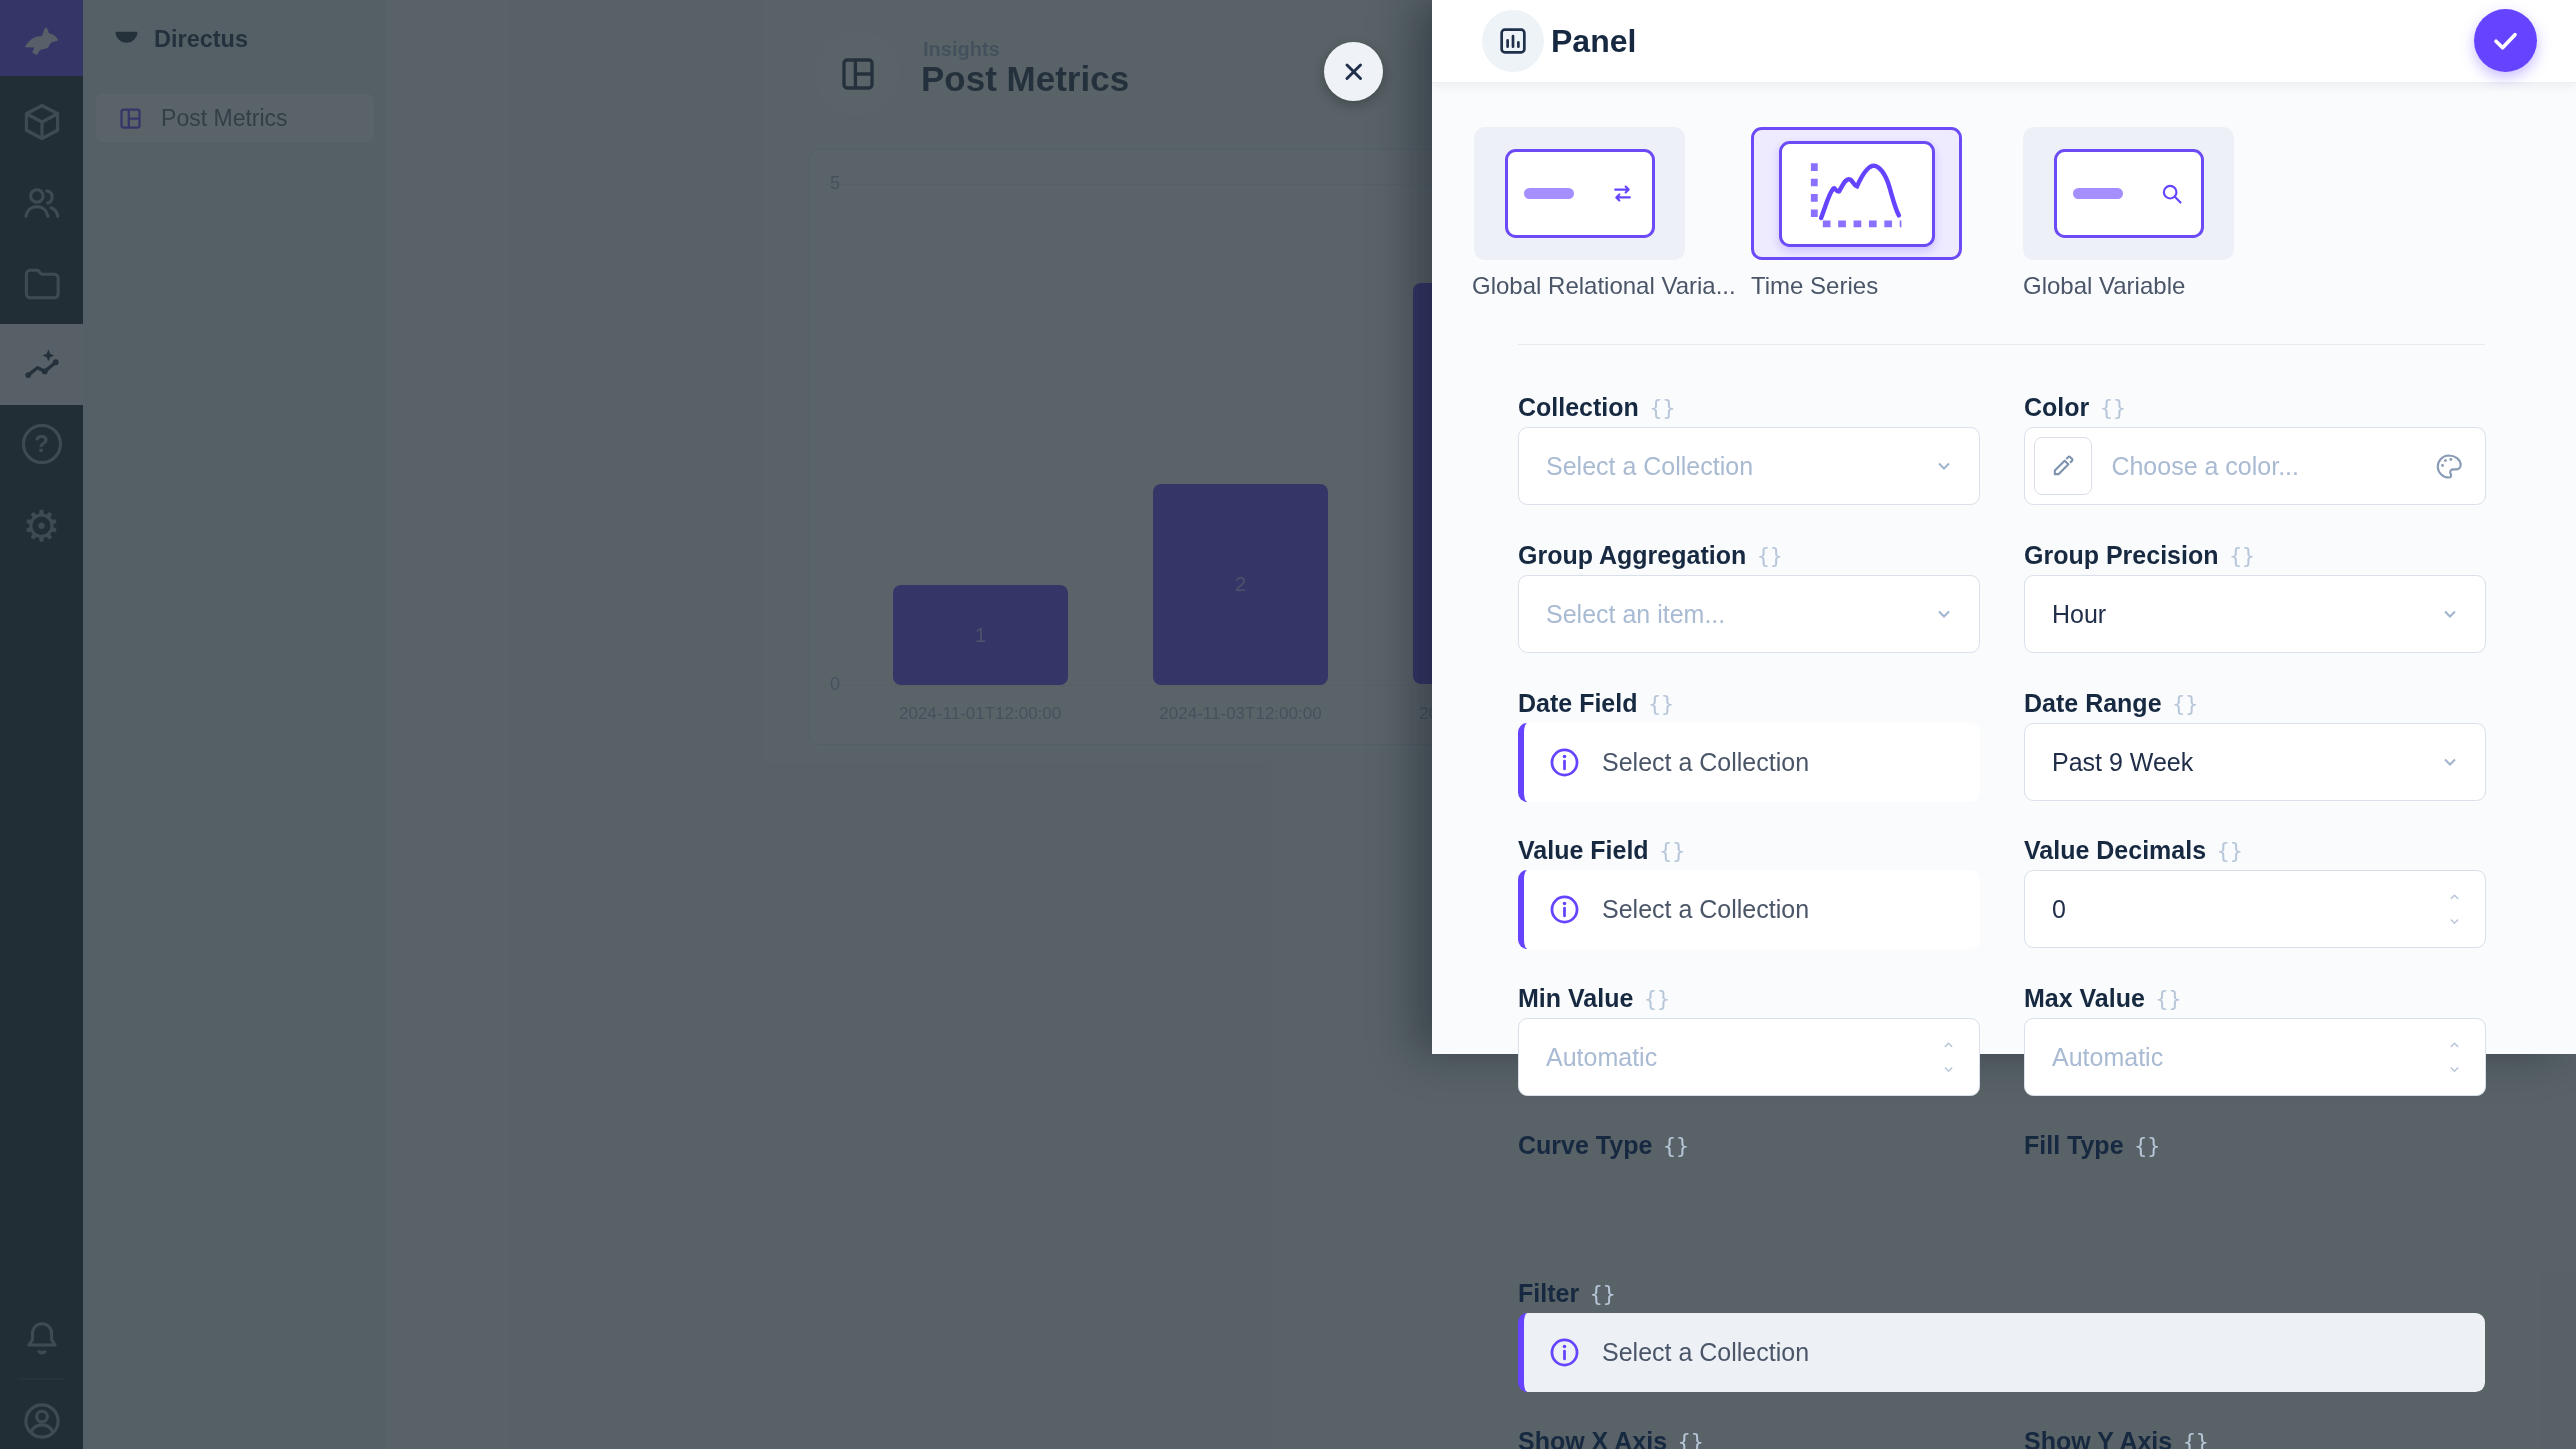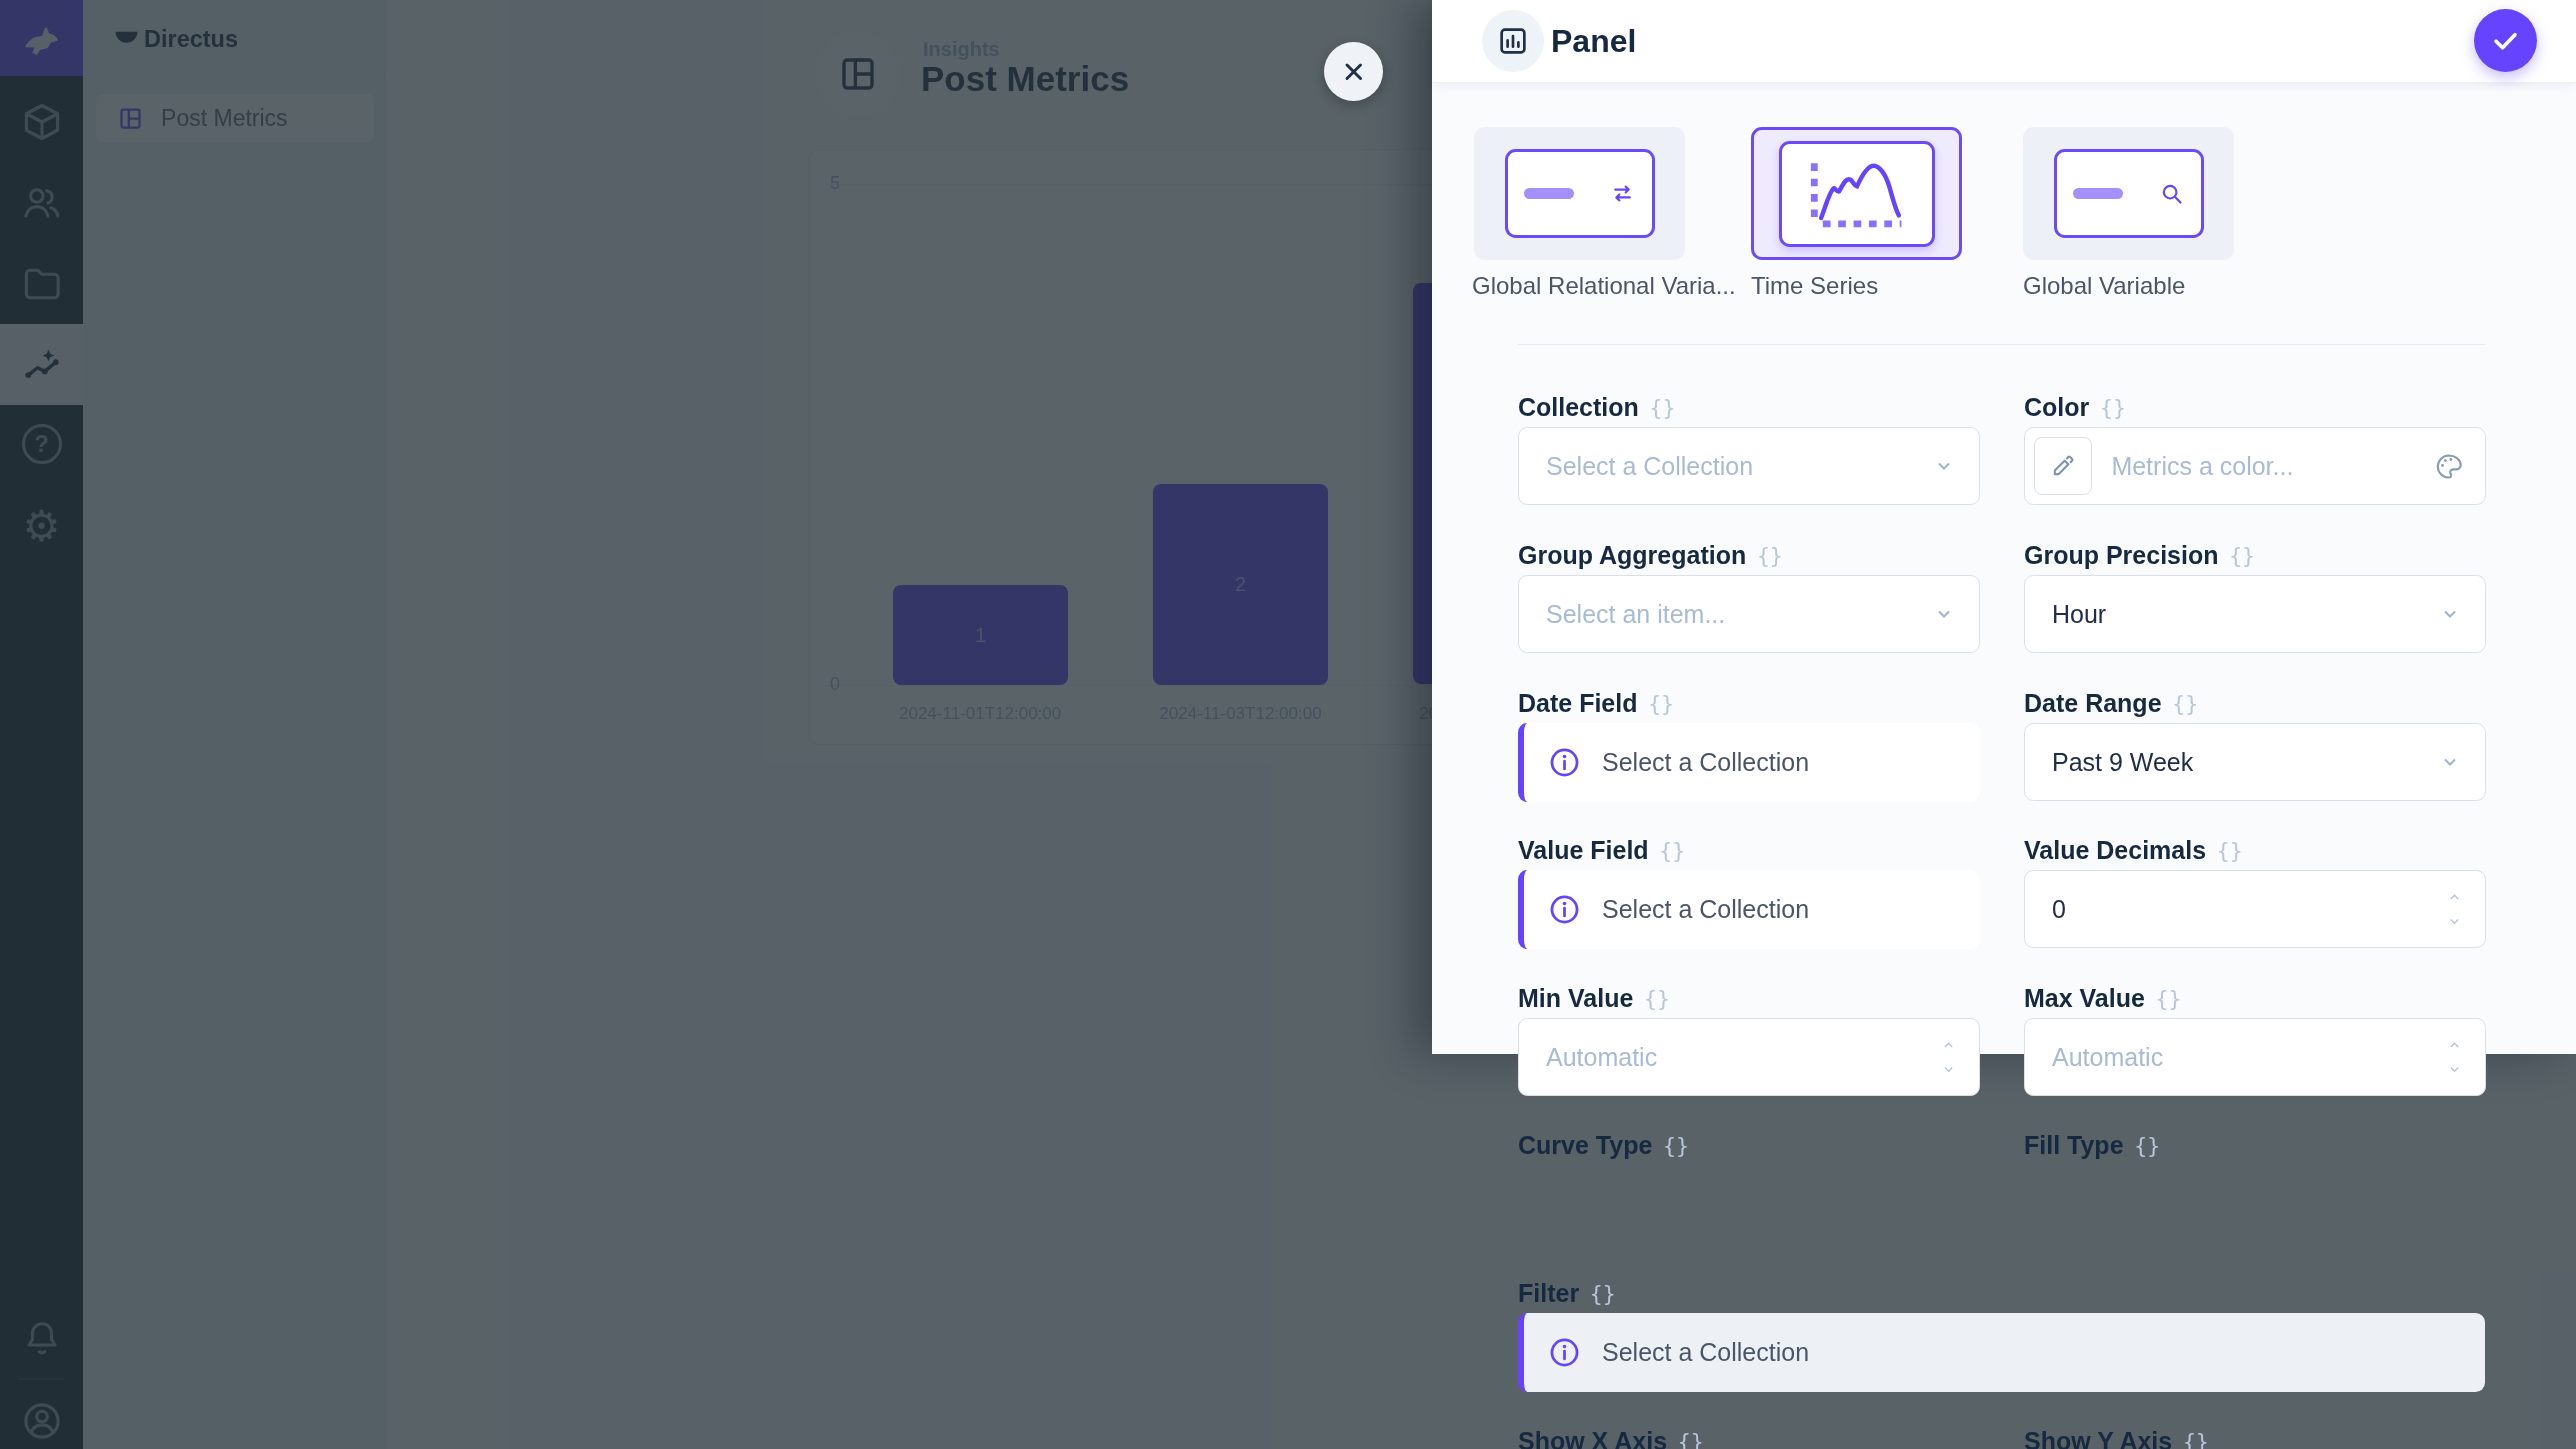--- a/index.html
+++ b/index.html
@@ -15,21 +15,21 @@
   .mod { position:absolute; left:0; width:83px; height:81px; display:flex; align-items:center; justify-content:center; color:#8f99a3; }
   .mod.active { background:#eef2f7; color:#21304a; }
   .mod svg { width:44px; height:44px; }
   .modbar-divider { position:absolute; left:18px; top:1378px; width:46px; height:2px; background:#2a3642; }
   .glyph-icon { font-size:43px; line-height:1; font-family:"DejaVu Sans", sans-serif; }
   .help-ring { width:40px; height:40px; border:3.4px solid currentColor; border-radius:50%; display:flex; align-items:center; justify-content:center; font-size:24px; font-weight:bold; }
 
   .nav { position:absolute; left:83px; top:0; width:303px; height:1449px; background:#e9eef4; }
   .project-row { position:absolute; left:0; top:0; width:303px; height:79px; border-bottom:1.3px solid #dde4ec; display:flex; align-items:center; }
   .project-icon { margin-left:28px; width:31px; height:31px; }
-  .project-name { margin-left:2px; font-size:23.5px; font-weight:bold; color:#21304a; }
+  .project-name { margin-left:12px; font-size:23.5px; font-weight:bold; color:#21304a; }
   .nav-item { position:absolute; left:12.7px; top:94px; width:278px; height:48px; background:#fafcfe; border-radius:6.7px; display:flex; align-items:center; }
   .nav-item svg { margin-left:21px; width:27px; height:27px; }
   .nav-item-label { margin-left:17.4px; font-size:23px; color:#5b6472; }
 
   .content { position:absolute; left:386px; top:0; right:0; height:1449px; background:#f5f8fb; }
   .page-icon-btn { position:absolute; left:429px; top:31px; width:85px; height:85px; border-radius:50%; background:#ffffff; display:flex; align-items:center; justify-content:center; color:#21304a; }
   .page-icon-btn svg { width:42px; height:42px; }
   .breadcrumb { position:absolute; left:537px; top:38px; font-size:20px; font-weight:bold; color:#a2b5cd; }
   .page-title { position:absolute; left:535px; top:59px; font-size:35px; font-weight:bold; color:#21304a; }
 
@@ -278,21 +278,21 @@
           <span class="lbl">Color</span>
           <span class="ann">{}</span>
         </div>
       <div class="control color-ctl">
         <div class="swatch">
           <svg viewBox="0 0 24 24" fill="none" stroke="currentColor" stroke-width="1.8" stroke-linejoin="round">
             <path d="M5 19 v-3.2 L13.4 7.4 l3.2 3.2 L8.2 19 z"></path>
               <path d="M14.8 6 l1.8-1.8 c.4-.4 1-.4 1.4 0 l1.8 1.8 c.4.4.4 1 0 1.4 L18 9.2"></path>
           </svg>
         </div>
-        <span class="ph">Metrics a color...</span>
+        <span class="ph">Choose a color...</span>
         <svg class="palette" viewBox="0 0 24 24" fill="none" stroke="currentColor" stroke-width="1.7">
           <path d="M12 3.5 a8.5 8.5 0 1 0 .4 17 c1.2 0 1.9-1 1.6-2 -.2-.8-.7-1.2-.7-2 0-1.2 1-2.2 2.2-2.2 h2.4 c1.9 0 3.5-1.5 3.5-3.4 C21.4 6.6 17.1 3.5 12 3.5 z"></path>
           <circle cx="7.4" cy="11.2" r="1.1" fill="currentColor" stroke="none"></circle>
             <circle cx="9.6" cy="7.4" r="1.1" fill="currentColor" stroke="none"></circle>
             <circle cx="13.8" cy="6.6" r="1.1" fill="currentColor" stroke="none"></circle>
         </svg>
       </div>
     </div>
 
     <div class="field" style="top:540px;left:86px;width:462px">

